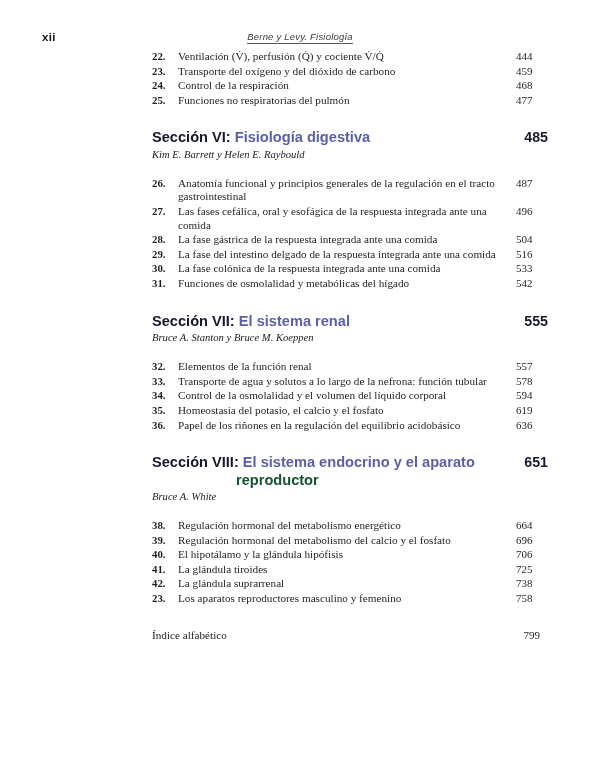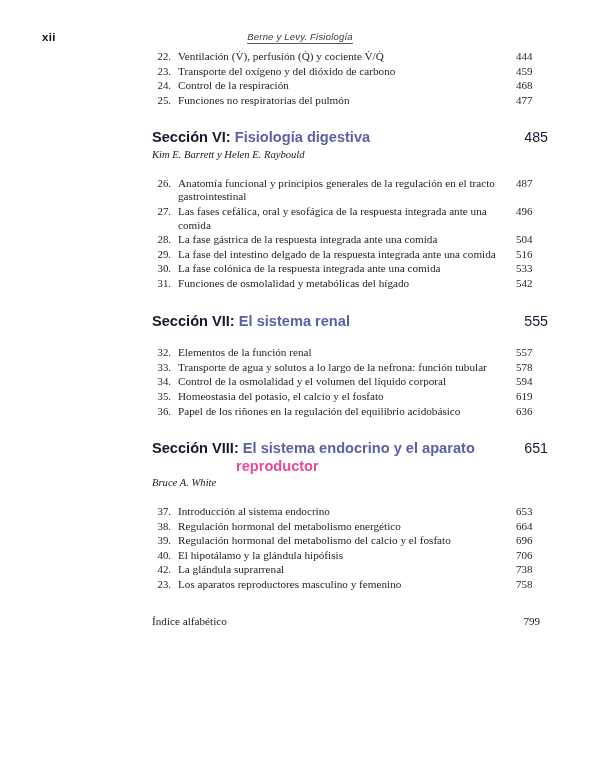--- a/index.html
+++ b/index.html
@@ -74,22 +74,22 @@
     margin-bottom: 1px;
     font-size: 11.2px;
     line-height: 13.6px;
     color: #1e1e1e;
   }
   .chap .num {
     position: absolute;
     left: 0;
     top: 0;
     width: 19px;
-    text-align: right;
-    font-weight: normal;
+    text-align: left;
+    font-weight: bold;
     font-size: 10.8px;
   }
   .chap .num::after { content: "."; }
   .chap .txt {
     display: block;
     padding-left: 6px;
     padding-right: 52px;
   }
   .chap .pg {
     position: absolute;
@@ -121,27 +121,27 @@
   .section-head .sec-title {
     color: #5b5fa6;
   }
   .section-head .sec-pg {
     position: absolute;
     right: 0;
     top: 0;
     width: 40px;
     text-align: right;
     font-family: "Liberation Sans", sans-serif;
-    font-weight: normal;
+    font-weight: bold;
     font-size: 14.2px;
     color: #16182e;
   }
   .section-head .sec-title-2 {
     display: block;
-    color: #ec4899;
+    color: #14532d;
     padding-left: 84px;
   }
   .authors {
     font-family: "Liberation Serif", serif;
     font-style: italic;
     font-size: 10.6px;
     line-height: 13px;
     color: #202020;
     margin-bottom: 6px;
   }
@@ -232,20 +232,21 @@
             </div>
             <div class="chap">
               <span class="num">31</span>
               <span class="txt">Funciones de osmolalidad y metabólicas del hígado</span>
               <span class="pg">542</span>
             </div>
           </div>
         </div>
         <div class="group">
           <div class="section-head"><span class="sec-label">Sección VII:</span> <span class="sec-title">El sistema renal</span><span class="sec-pg">555</span></div>
+          <div class="authors">Bruce A. Stanton y Bruce M. Koeppen</div>
           <div class="chaps-after-head">
             <div class="chap">
               <span class="num">32</span>
               <span class="txt">Elementos de la función renal</span>
               <span class="pg">557</span>
             </div>
             <div class="chap">
               <span class="num">33</span>
               <span class="txt">Transporte de agua y solutos a lo largo de la nefrona: función tubular</span>
               <span class="pg">578</span>
@@ -265,38 +266,38 @@
               <span class="txt">Papel de los riñones en la regulación del equilibrio acidobásico</span>
               <span class="pg">636</span>
             </div>
           </div>
         </div>
         <div class="group">
           <div class="section-head"><span class="sec-label">Sección VIII:</span> <span class="sec-title">El sistema endocrino y el aparato</span><span class="sec-pg">651</span><span class="sec-title-2">reproductor</span></div>
           <div class="authors">Bruce A. White</div>
           <div class="chaps-after-head">
             <div class="chap">
-              <span class="num">37</span>
-              <span class="txt">Introducción al sistema endocrino</span>
-              <span class="pg">653</span>
-            </div>
-            <div class="chap">
               <span class="num">38</span>
               <span class="txt">Regulación hormonal del metabolismo energético</span>
               <span class="pg">664</span>
             </div>
             <div class="chap">
               <span class="num">39</span>
               <span class="txt">Regulación hormonal del metabolismo del calcio y el fosfato</span>
               <span class="pg">696</span>
             </div>
             <div class="chap">
               <span class="num">40</span>
               <span class="txt">El hipotálamo y la glándula hipófisis</span>
               <span class="pg">706</span>
+            </div>
+            <div class="chap">
+              <span class="num">41</span>
+              <span class="txt">La glándula tiroides</span>
+              <span class="pg">725</span>
             </div>
             <div class="chap">
               <span class="num">42</span>
               <span class="txt">La glándula suprarrenal</span>
               <span class="pg">738</span>
             </div>
             <div class="chap">
               <span class="num">23</span>
               <span class="txt">Los aparatos reproductores masculino y femenino</span>
               <span class="pg">758</span>

